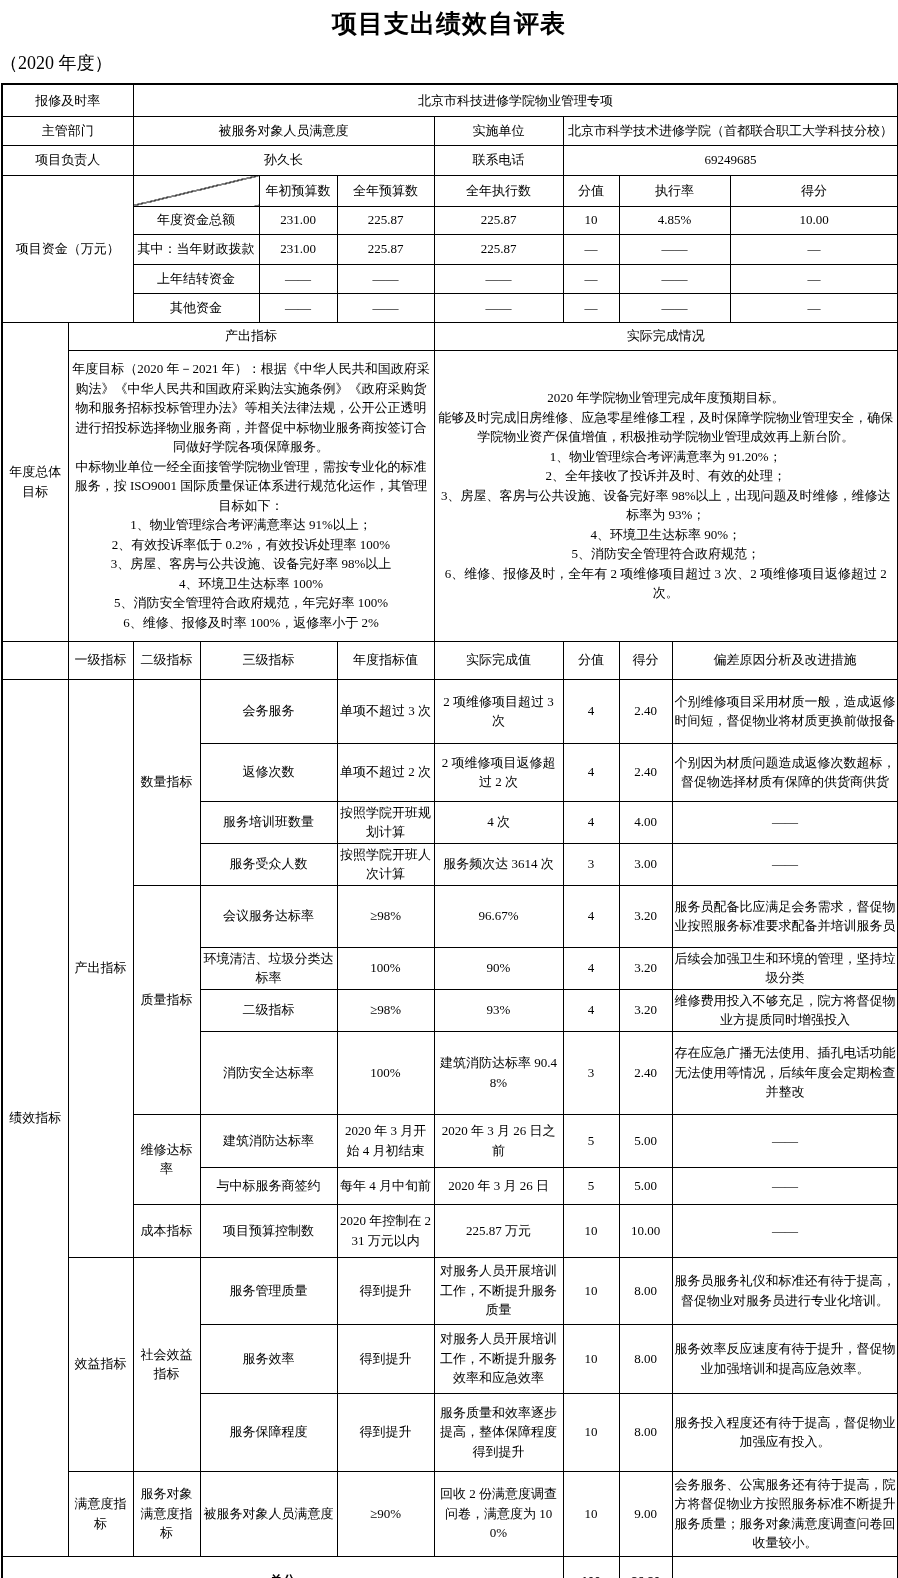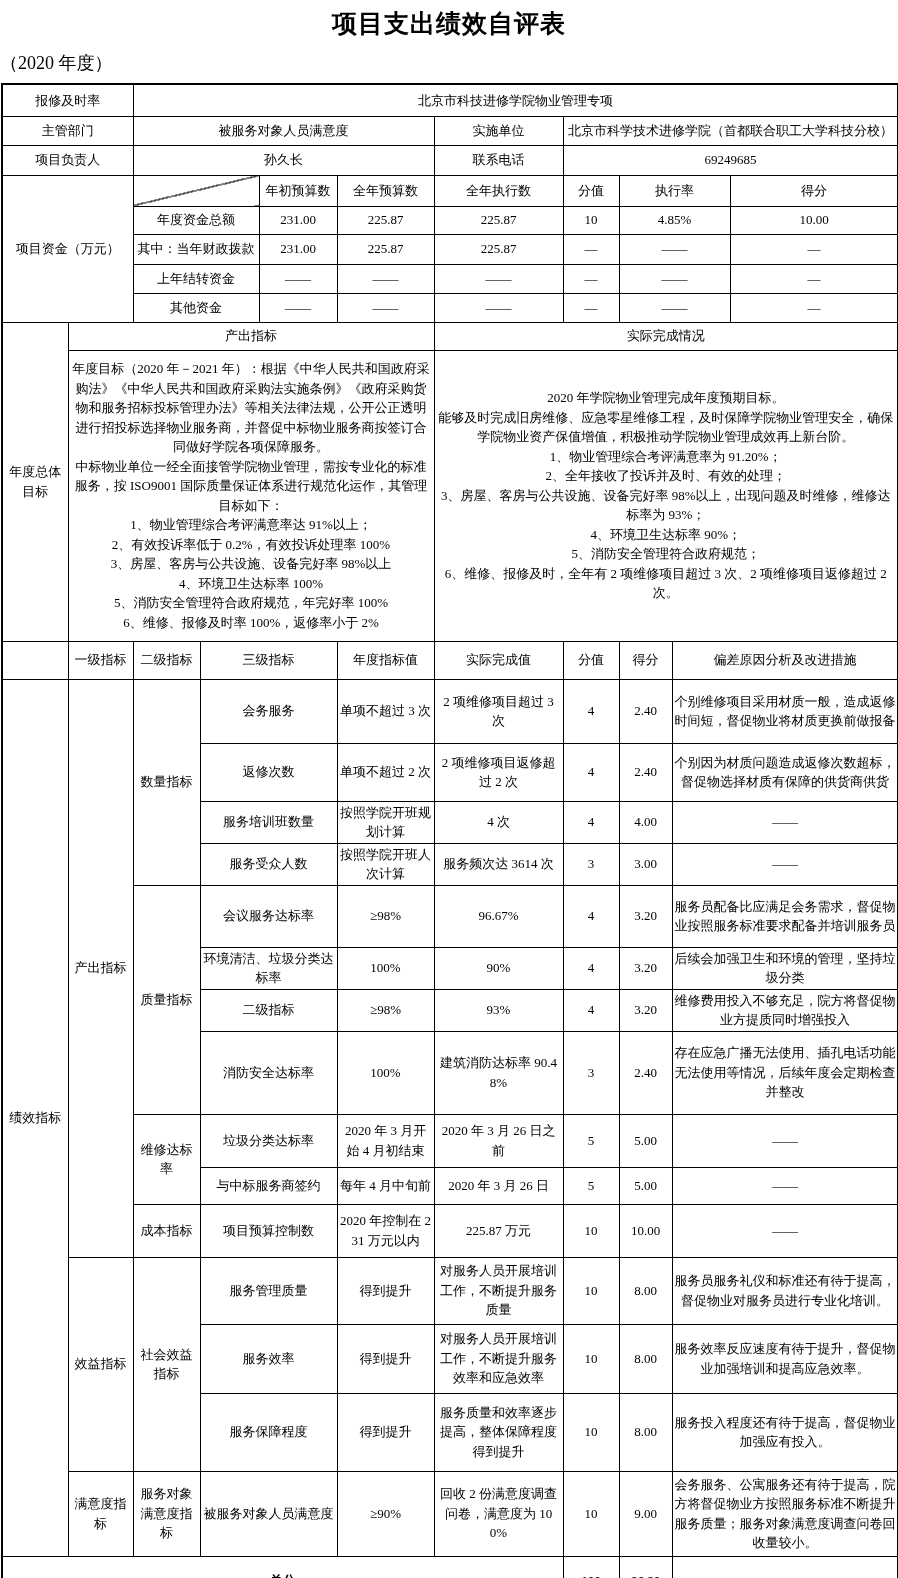--- a/index.html
+++ b/index.html
@@ -202,21 +202,21 @@
     <tr style="height:83px">
       <td colspan="2">消防安全达标率</td>
       <td class="tgt">100%</td>
       <td>建筑消防达标率 90.48%</td>
       <td>3</td>
       <td>2.40</td>
       <td colspan="2" class="dev">存在应急广播无法使用、插孔电话功能无法使用等情况，后续年度会定期检查并整改</td>
     </tr>
     <tr style="height:53px">
       <td rowspan="2">维修达标率</td>
-      <td colspan="2">垃圾分类达标率</td>
+      <td colspan="2">建筑消防达标率</td>
       <td class="tgt">2020 年 3 月开始 4 月初结束</td>
       <td>2020 年 3 月 26 日之前</td>
       <td>5</td>
       <td>5.00</td>
       <td colspan="2" class="dev">——</td>
     </tr>
     <tr style="height:37px">
       <td colspan="2">与中标服务商签约</td>
       <td class="tgt">每年 4 月中旬前</td>
       <td>2020 年 3 月 26 日</td>

